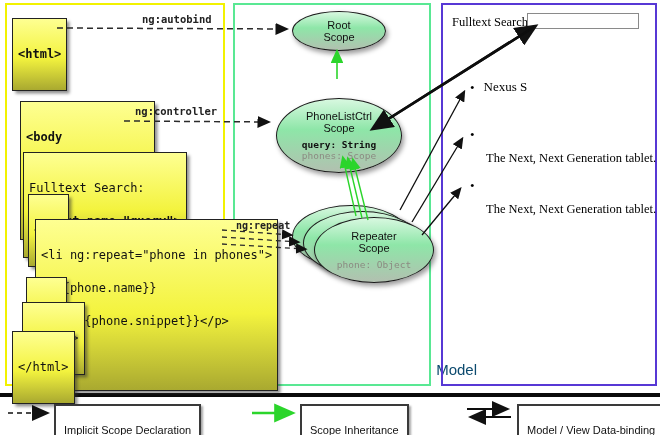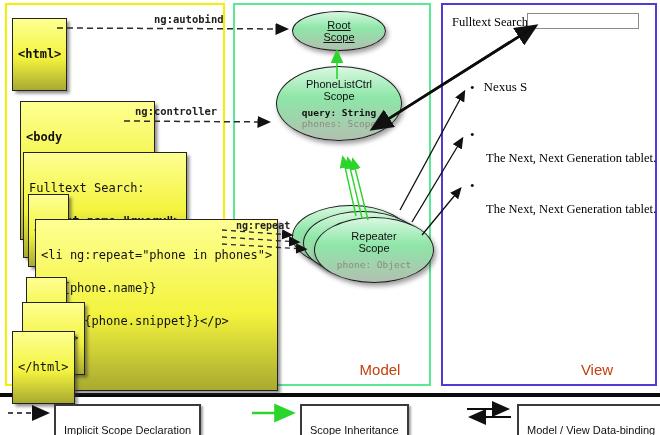--- a/index.html
+++ b/index.html
@@ -3,22 +3,22 @@
 <meta charset="utf-8">
 <style>
   html,body{margin:0;padding:0;background:#fff;}
   #stage{position:relative;width:660px;height:435px;background:#fff;overflow:hidden;
          font-family:"Liberation Sans",sans-serif;}
   
   .col{position:absolute;top:3px;height:379px;border:2px solid;background:transparent;z-index:1;}
   #col-template{left:5px;width:216px;border-color:#f2f200;}
   #col-model{left:233px;width:194px;border-color:#59e893;}
   #col-view{left:441px;width:212px;border-color:#5738d5;}
-  .col-title{position:absolute;bottom:6px;left:0;width:100%;text-align:center;
-             font-size:15px;color:#c2410c;padding-left:48px;}
+  .col-title{position:absolute;bottom:6px;left:0;width:100%;text-align:right;
+             font-size:15px;color:#0c4a6e;padding-left:48px;}
   
   .code-box{position:absolute;z-index:3;padding:8px 5px;white-space:pre;
             font-family:"DejaVu Sans Mono","Liberation Mono",monospace;font-size:12px;line-height:11px;color:#111;
             background:linear-gradient(180deg,#feff92 0%,#f3f33e 55%,#a9a930 100%);
             border:1px solid #222;box-shadow:2.5px 2.5px 3px rgba(50,50,50,.55);}
   .code-box .line{display:block;}
   .b{font-weight:bold;}
   
   .arrow-label{position:absolute;z-index:3;font-family:"DejaVu Sans Mono","Liberation Mono",monospace;
                font-weight:bold;font-size:10.5px;color:#222;white-space:pre;}
@@ -97,32 +97,32 @@
   </div>
 
   <div class="code-box" style="left:22px;top:302px;">
     <span class="line">&lt;/body&gt;</span>
   </div>
 
   <div class="code-box" style="left:12px;top:331px;">
     <span class="line">&lt;/html&gt;</span>
   </div>
 
-  <div class="arrow-label" style="left:154px;top:13px;text-align:right;">ng:autobind</div>
+  <div class="arrow-label" style="left:142px;top:13px;text-align:right;">ng:autobind</div>
   <div class="arrow-label" style="left:135px;top:105px;">ng:controller</div>
   <div class="arrow-label" style="left:236px;top:220px;font-size:10px;">ng:repeat</div>
 
-  <div class="scope" style="left:292px;top:11px;width:92px;height:38px;text-decoration:underline;">
+  <div class="scope" style="left:292px;top:11px;width:92px;height:38px;">
     <div class="t">
       <span class="line" style="display:block;">Root</span>
       <span class="line" style="display:block;">Scope</span>
     </div>
   </div>
 
-  <div class="scope" style="left:276px;top:66px;width:124px;height:73px;">
+  <div class="scope" style="left:276px;top:98px;width:124px;height:73px;">
     <div class="t">
       <span style="display:block;">PhoneListCtrl</span>
       <span style="display:block;">Scope</span>
     </div>
     <div class="props">
       <span class="prop-main" style="display:block;">query: String</span>
       <span class="prop-dim" style="display:block;">phones: Scope</span>
     </div>
   </div>
 

